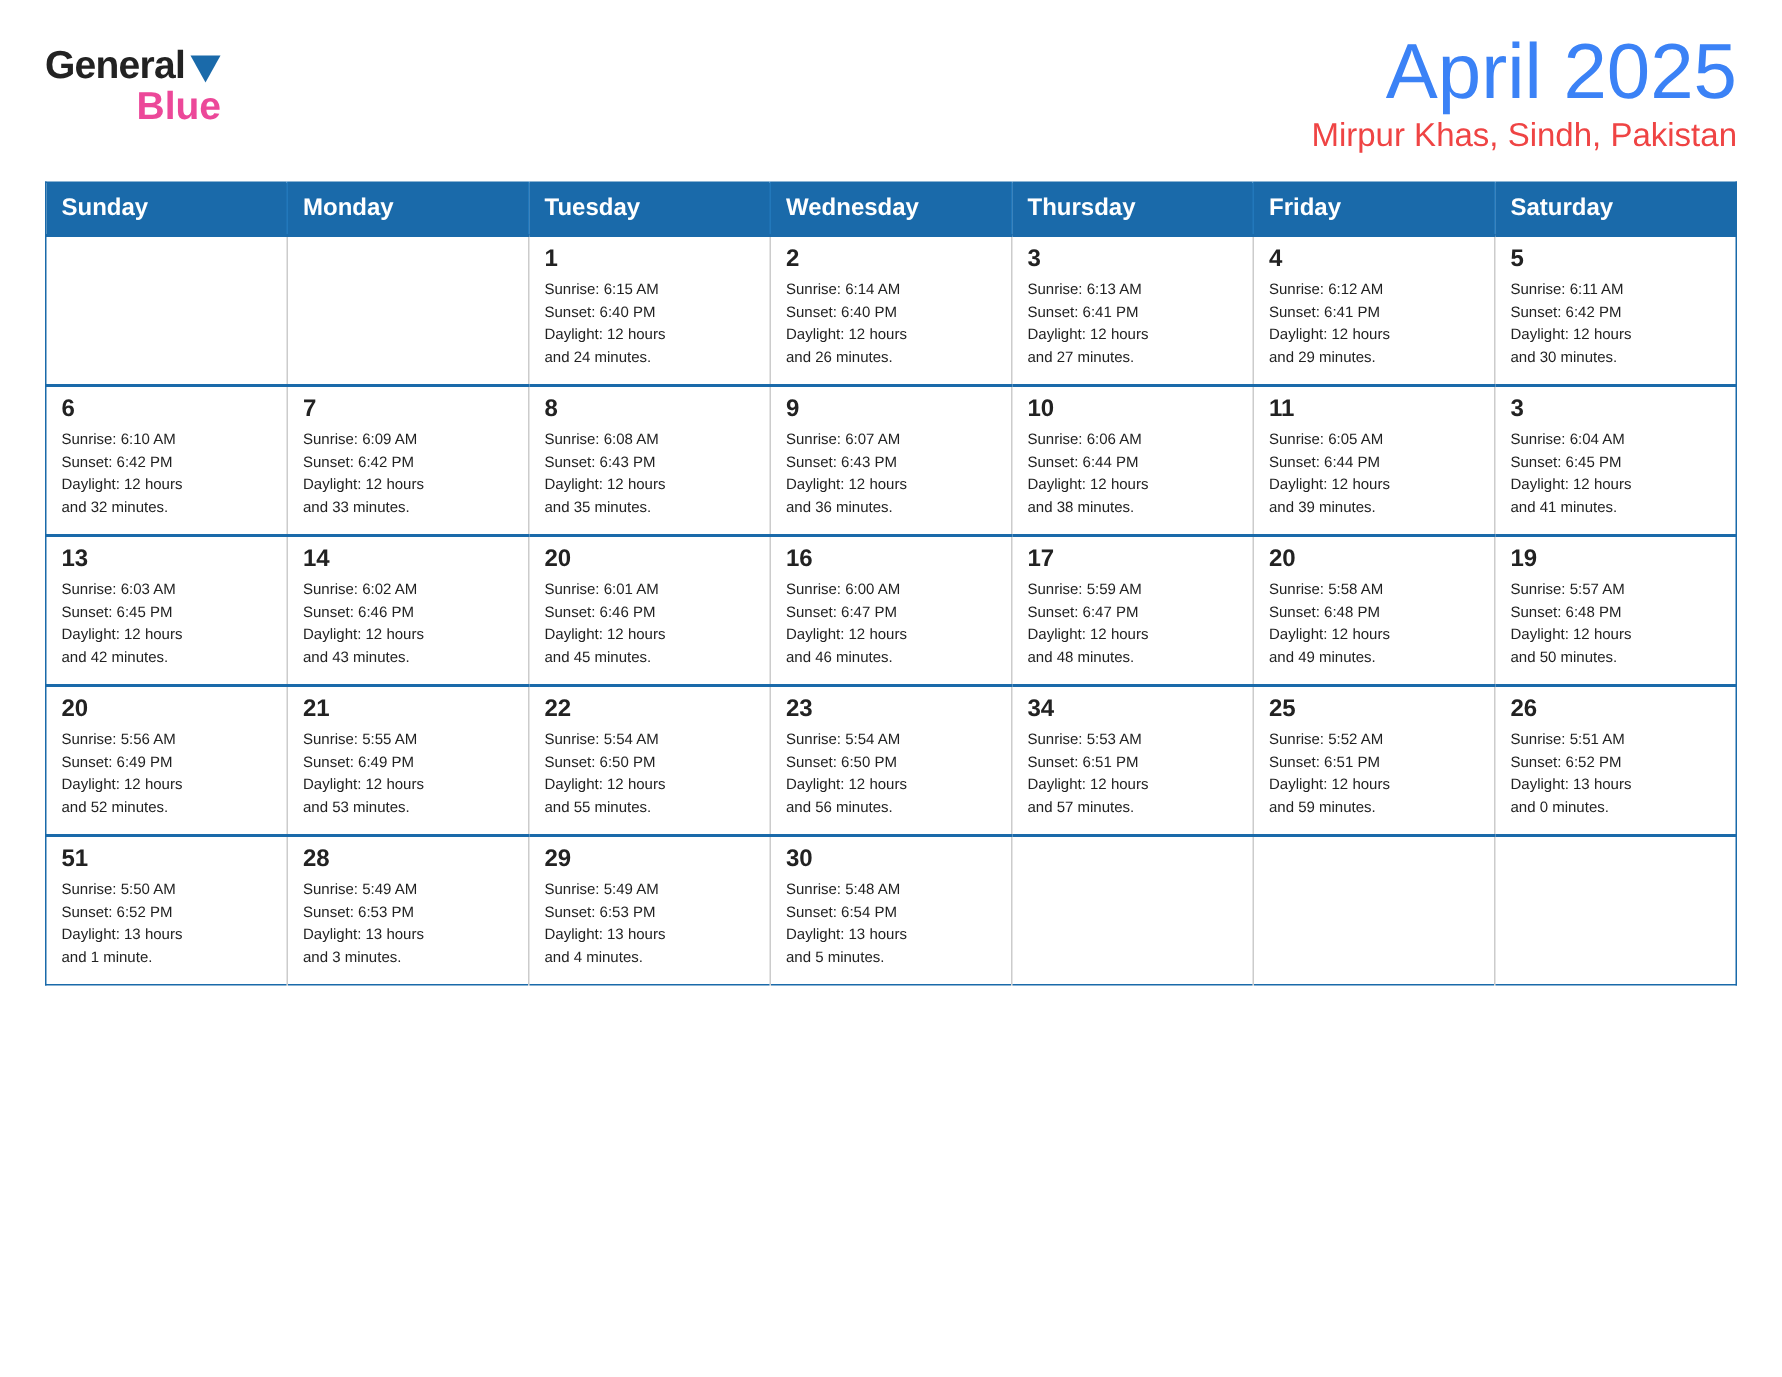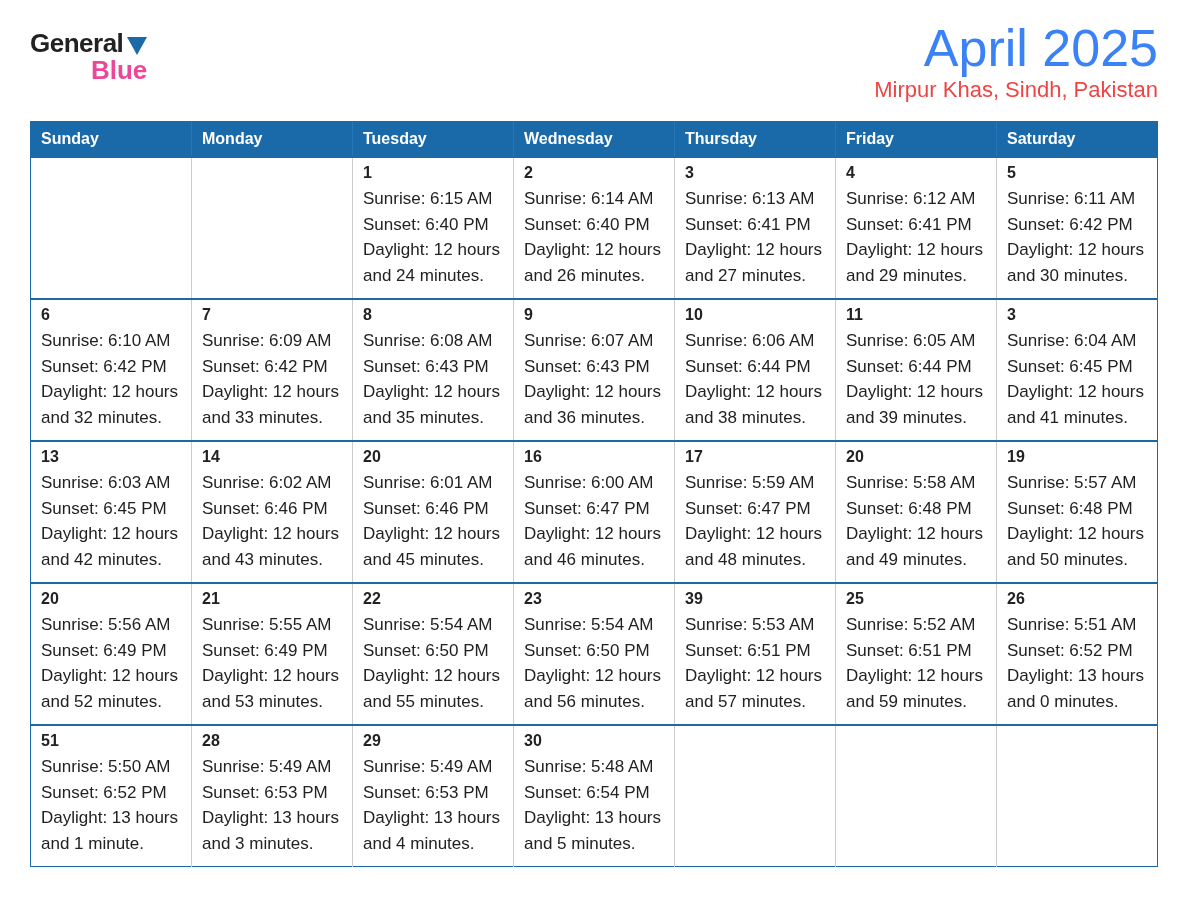--- a/index.html
+++ b/index.html
@@ -95,21 +95,21 @@
       border-right: none;
     }
     .day-number {
       font-size: 16px;
       font-weight: bold;
       color: #222;
       margin-bottom: 4px;
       display: block;
     }
     .day-info {
-      font-size: 17px;
+      font-size: 10px;
       line-height: 1.5;
       color: #222;
     }
     .empty-cell {
       background: #fff;
     }
   </style>
 </head>
 <body>
 
@@ -235,21 +235,21 @@
         </td>
         <td>
           <span class="day-number">22</span>
           <div class="day-info">Sunrise: 5:54 AM<br>Sunset: 6:50 PM<br>Daylight: 12 hours<br>and 55 minutes.</div>
         </td>
         <td>
           <span class="day-number">23</span>
           <div class="day-info">Sunrise: 5:54 AM<br>Sunset: 6:50 PM<br>Daylight: 12 hours<br>and 56 minutes.</div>
         </td>
         <td>
-          <span class="day-number">39</span>
+          <span class="day-number">34</span>
           <div class="day-info">Sunrise: 5:53 AM<br>Sunset: 6:51 PM<br>Daylight: 12 hours<br>and 57 minutes.</div>
         </td>
         <td>
           <span class="day-number">25</span>
           <div class="day-info">Sunrise: 5:52 AM<br>Sunset: 6:51 PM<br>Daylight: 12 hours<br>and 59 minutes.</div>
         </td>
         <td>
           <span class="day-number">26</span>
           <div class="day-info">Sunrise: 5:51 AM<br>Sunset: 6:52 PM<br>Daylight: 13 hours<br>and 0 minutes.</div>
         </td>

